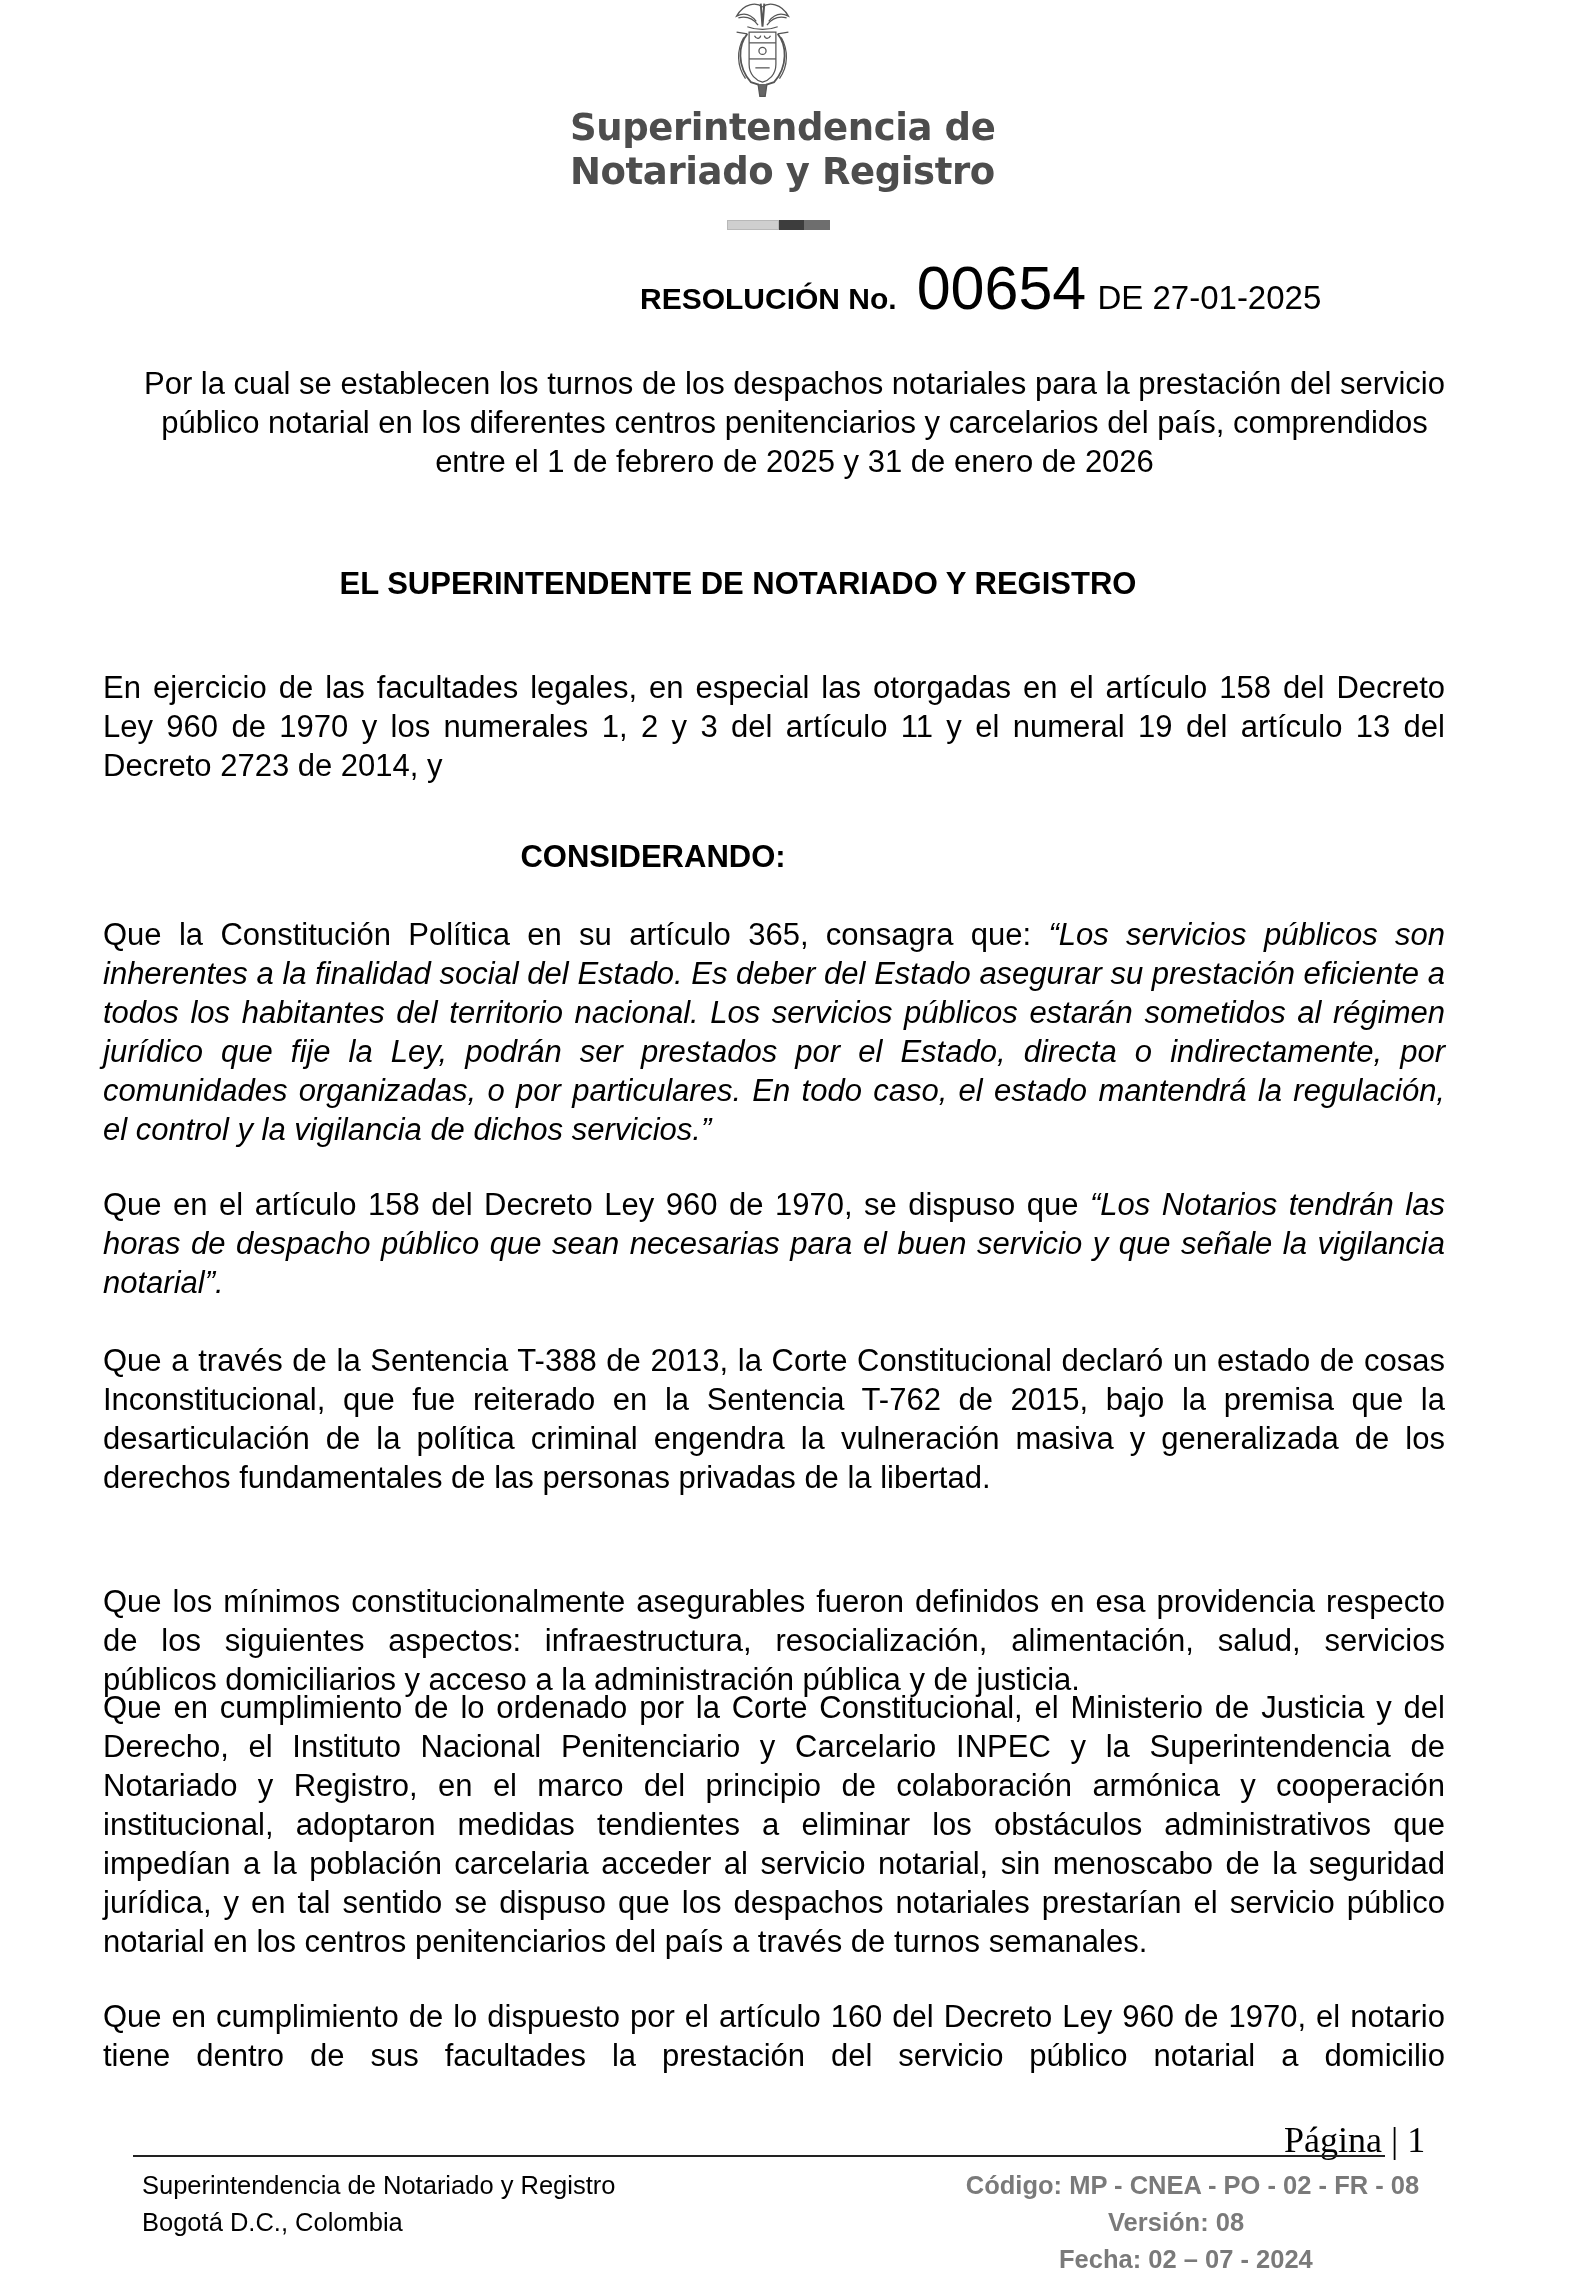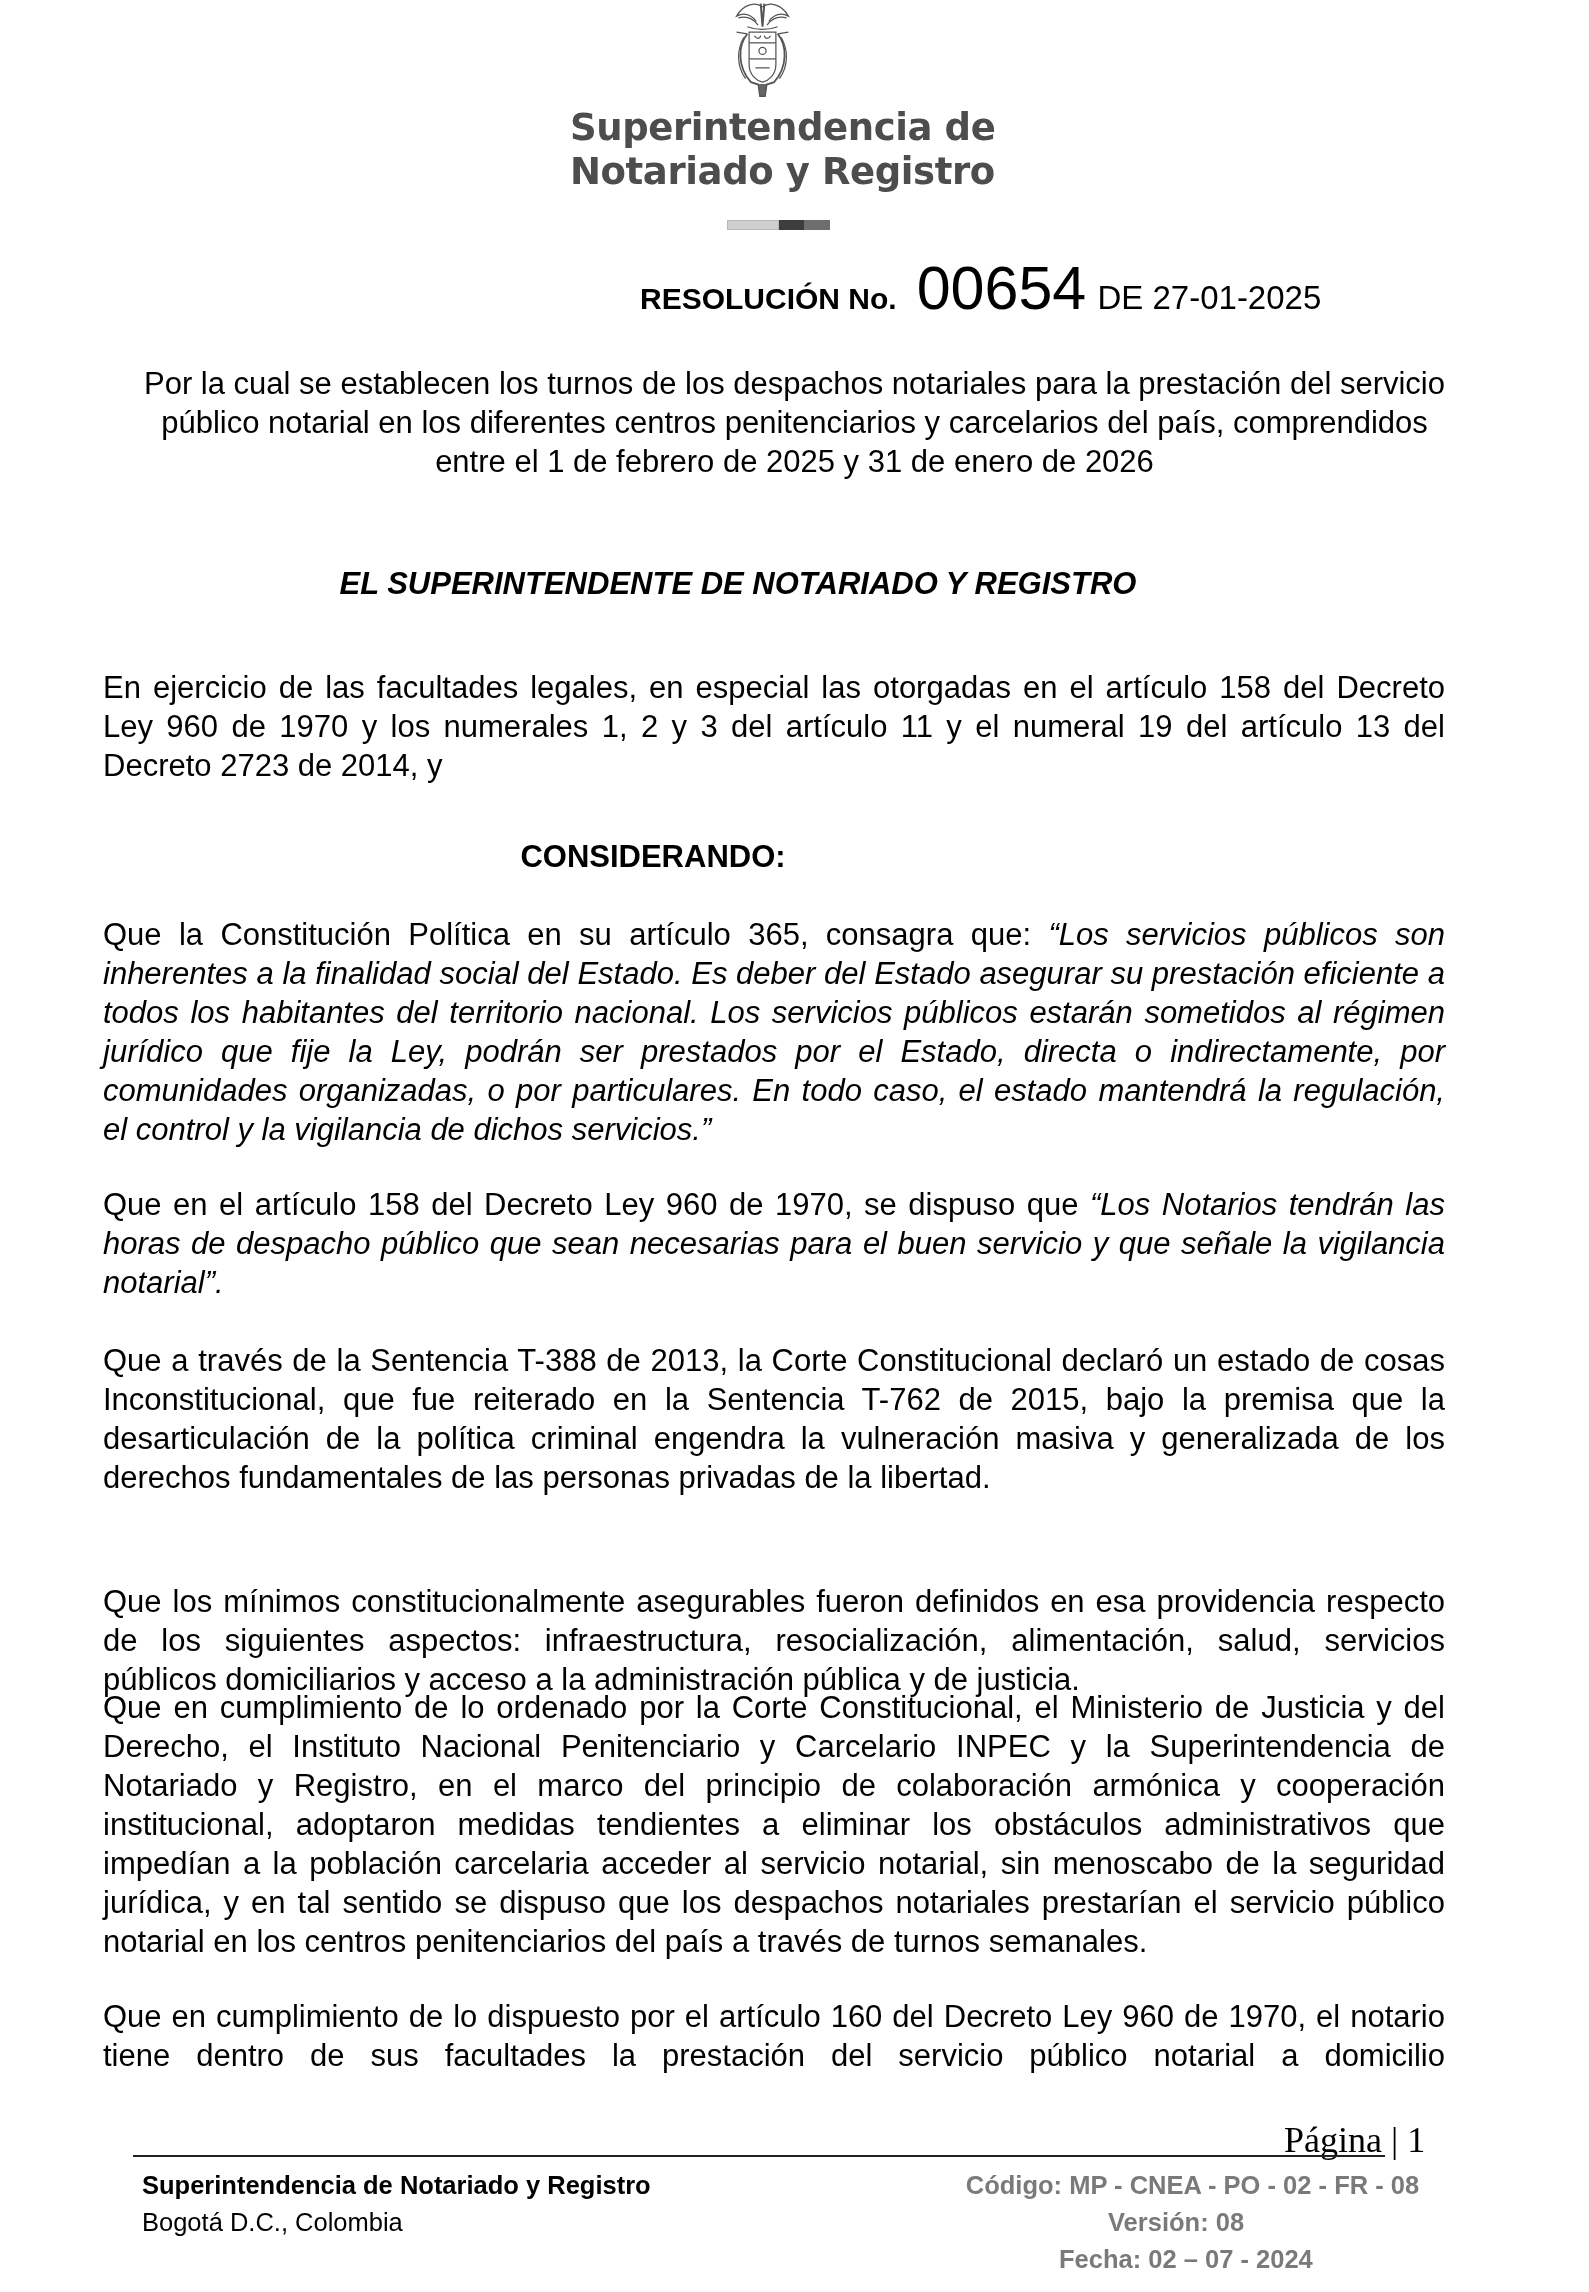--- a/index.html
+++ b/index.html
@@ -11,29 +11,29 @@
   #org-name { left: 570px; top: 106px; width: 466px; font-family: "DejaVu Sans", sans-serif;
               font-weight: bold; color: #4d4d4d; font-size: 37px; line-height: 44px; letter-spacing: -0.4px; }
   #accent-bar { left: 727px; top: 220px; height: 9.9px; display: flex; }
   #accent-bar span { display: block; height: 9.9px; }
   .seg-light { width: 52px; background: #cfcfcf; border: 0.9px solid #b8b8b8; box-sizing: border-box; }
   .seg-dark { width: 25px; background: #3d3d3d; }
   .seg-mid { width: 26px; background: #6e6e6e; }
   #res-wrap { position: absolute; left: 640px; top: 253px; white-space: nowrap; }
 
   #subject { left: 125px; width: 1339px; top: 364px; text-align: center; font-size: 31px; line-height: 39px; }
-  #authority { left: 0; width: 1476px; top: 566px; text-align: center; font-size: 31px; font-weight: bold; font-style: italic; }
+  #authority { left: 0; width: 1476px; top: 566px; text-align: center; font-size: 31px; font-weight: bold; }
   .para { left: 103px; width: 1342px; font-size: 31px; line-height: 39px; text-align: justify; }
   #considerando { left: 0; width: 1306px; top: 839px; text-align: center; font-size: 31px; font-weight: bold; }
 
   
   #page-num { left: 1272px; top: 2119px; font-family: "Liberation Serif", serif; font-size: 36px; margin-left: 12px; }
   #footer-rule { left: 133px; top: 2155px; width: 1252px; height: 1.8px; background: #222; }
   #footer-left { left: 142px; top: 2167px; font-size: 25.5px; line-height: 37px; }
-  #footer-left .org { font-weight: bold; text-align: center; }
+  #footer-left .org { font-weight: normal; text-align: center; }
   #footer-right { left: 964px; top: 2167px; width: 537px; font-size: 25.5px; line-height: 37px;
                   color: #7a7a7a; font-weight: bold; }
   #footer-right div { white-space: nowrap; }
   #code { padding-left: 1.8px; }
   #version { padding-left: 144px; }
   #fecha { padding-left: 95px; }
   i { font-style: italic; }
 </style>
 </head>
 <body>

